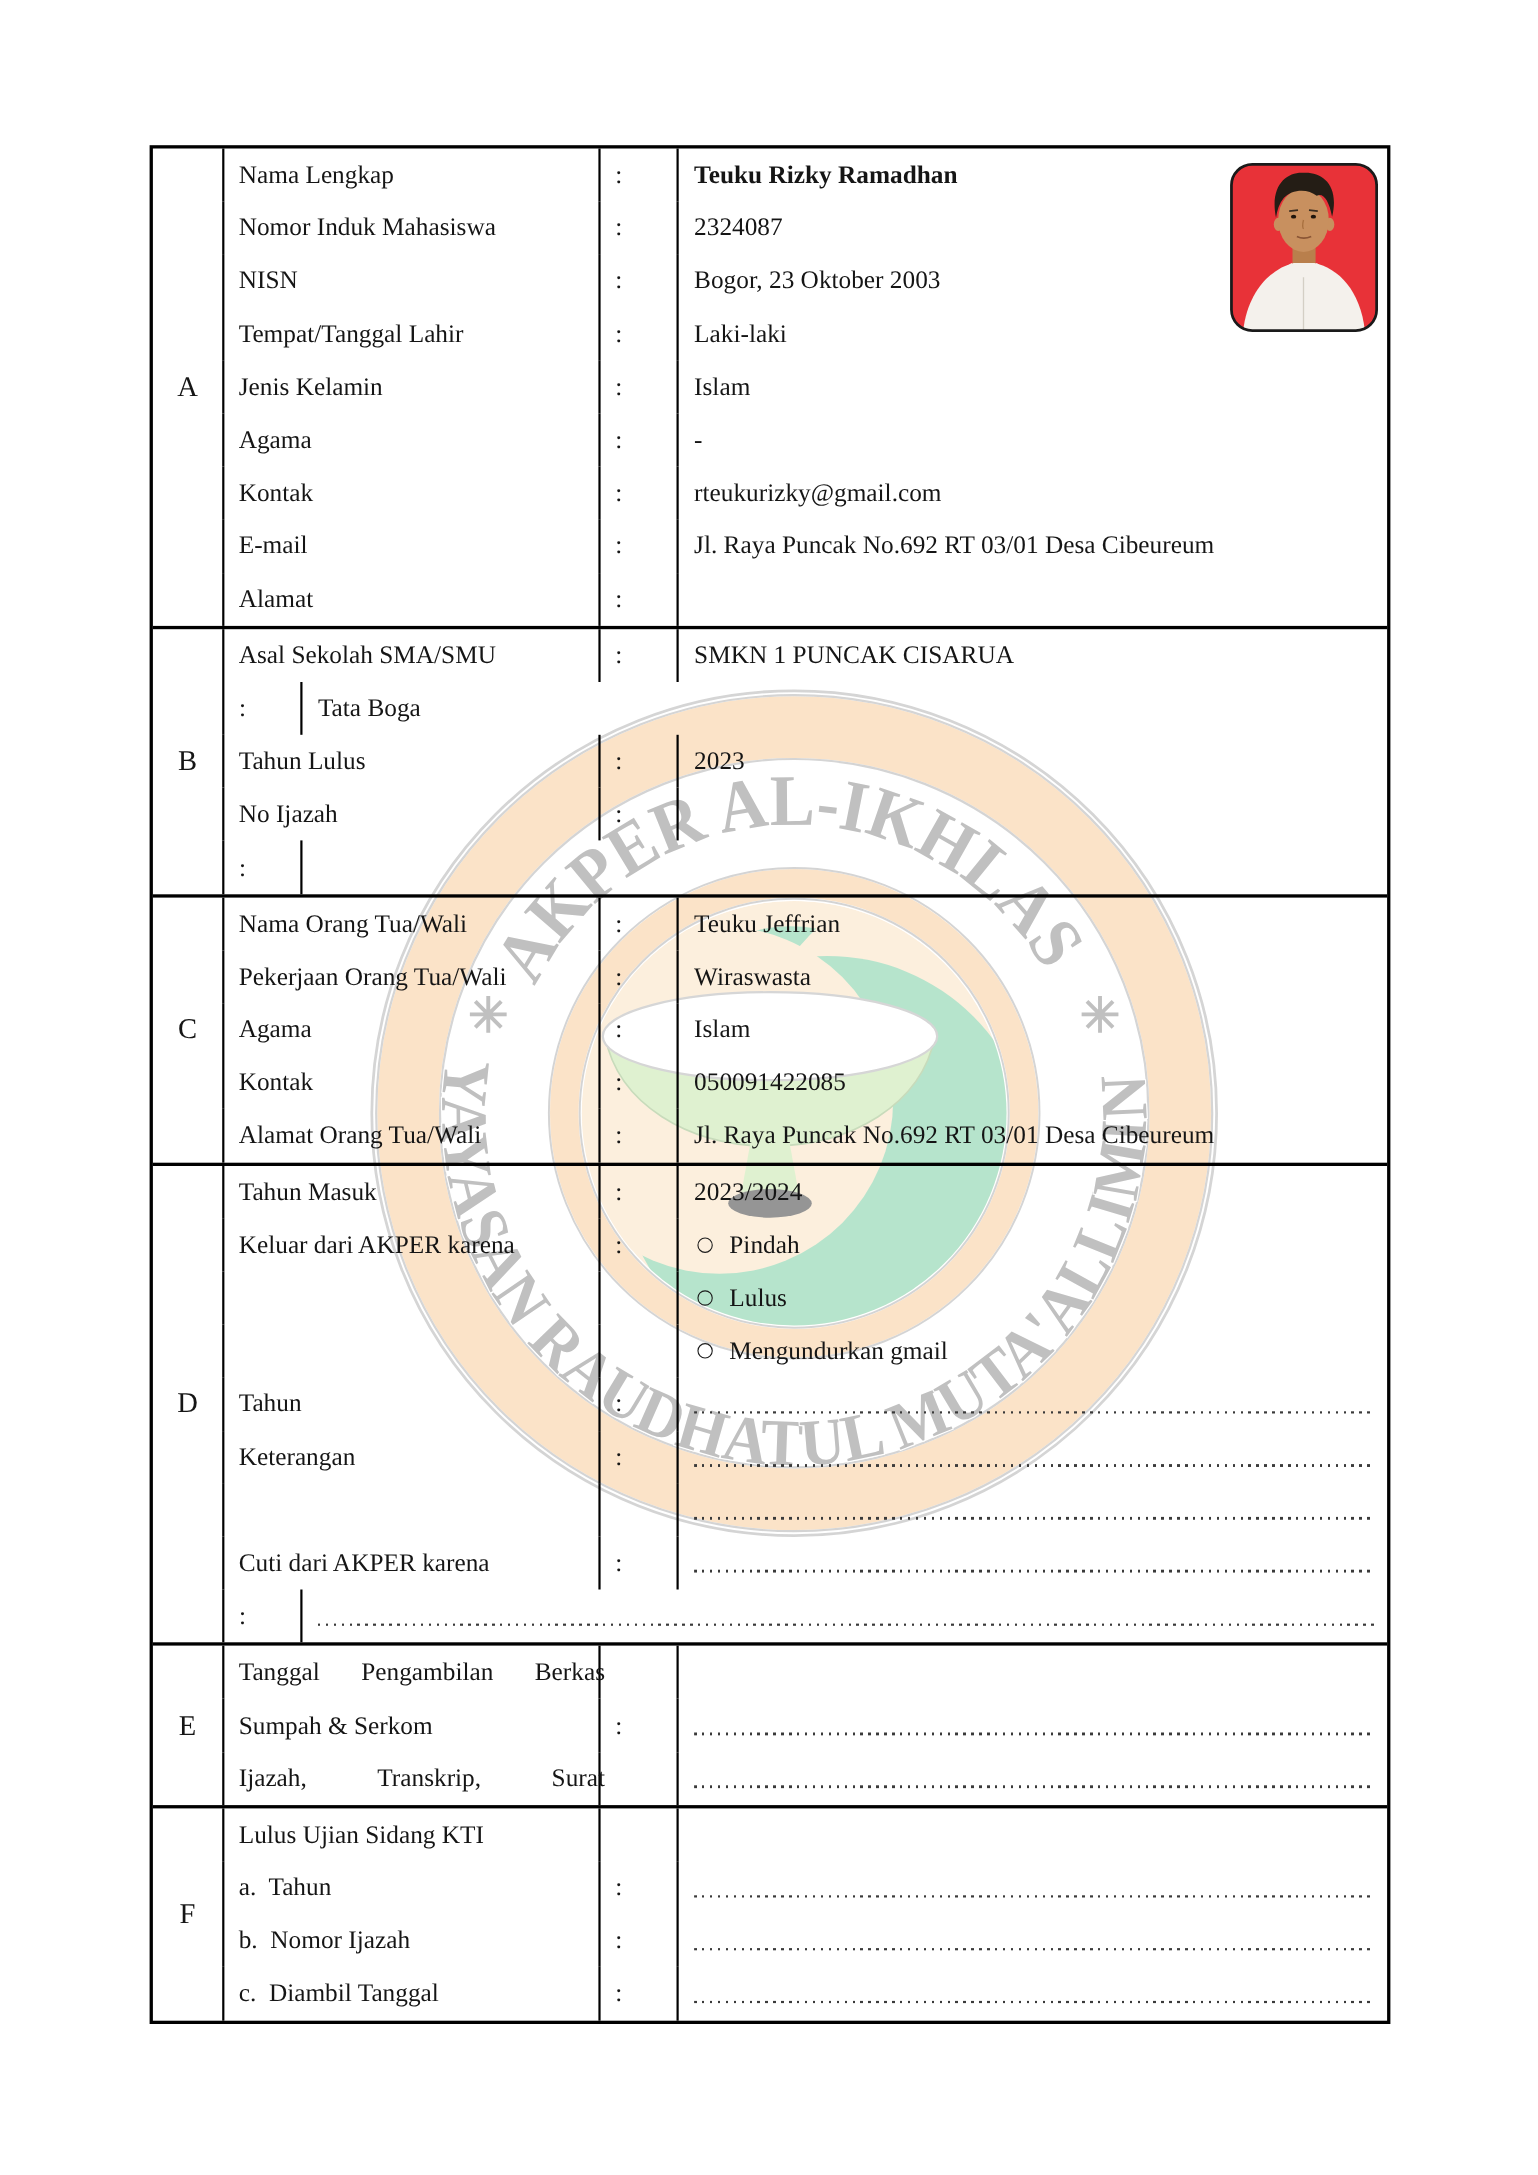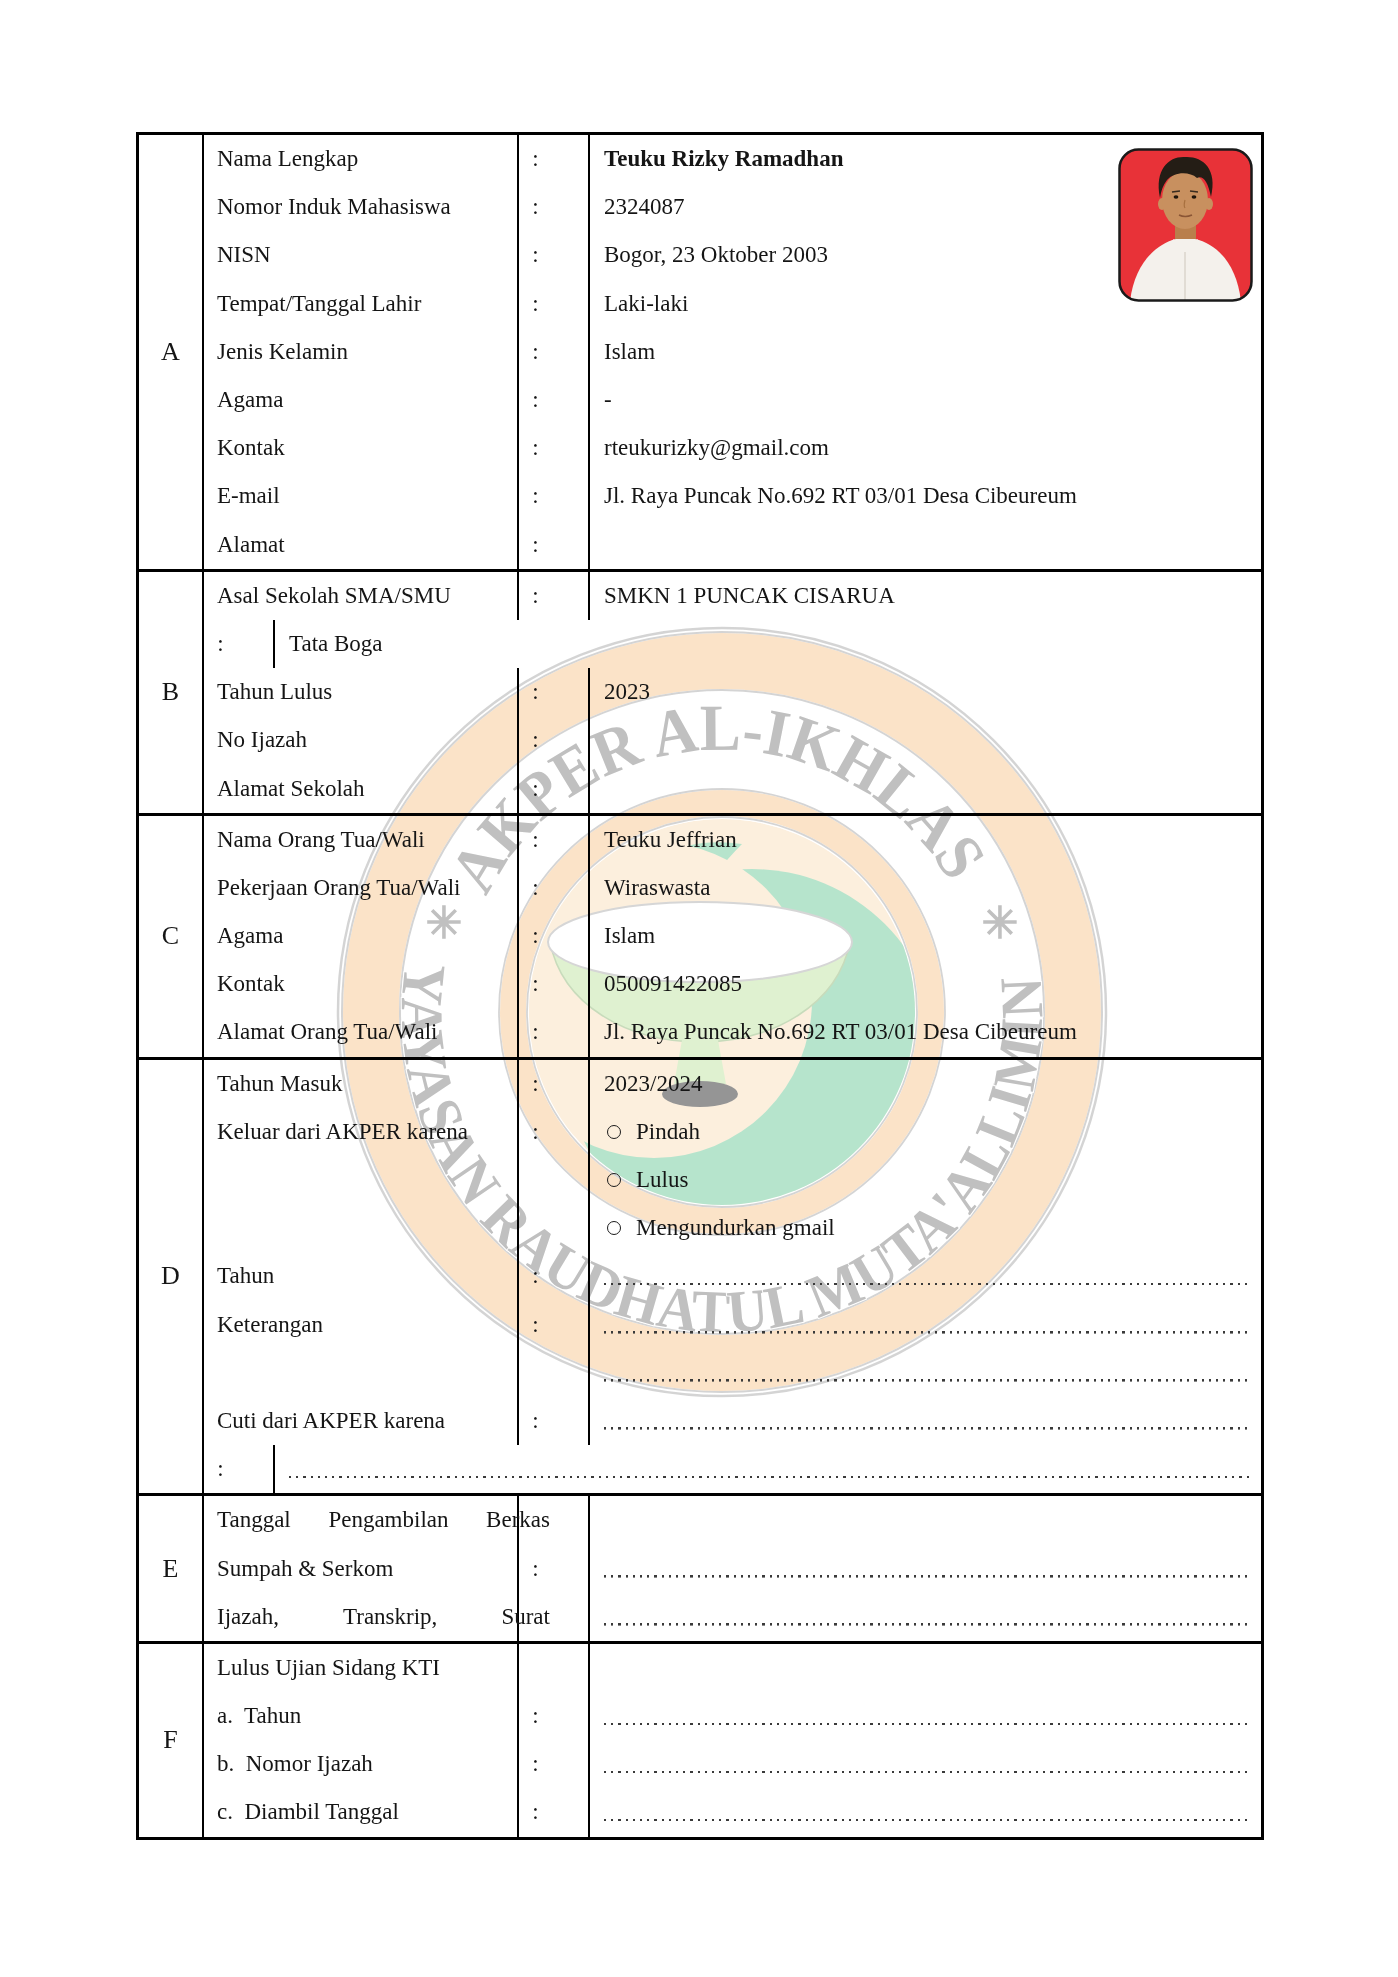--- a/index.html
+++ b/index.html
@@ -19,21 +19,21 @@
     font-size:23px; background:transparent; display:flex; flex-direction:column;
   }
   .sec{position:relative; border-top:3px solid #000;}
   .sec:first-child{border-top:none;}
   .sec-letter{
     position:absolute; left:0; top:0; bottom:0; width:63px;
     display:flex; align-items:center; justify-content:center; font-size:26px;
   }
   .trow{display:flex; height:48.2px; padding-left:63px; align-items:stretch;}
   .cell{display:flex; align-items:center; box-sizing:border-box;}
-  .c-label{width:315px; border-left:2px solid #000; padding-left:13px; padding-right:8px;}
+  .c-label{width:342px; border-left:2px solid #000; padding-left:13px; padding-right:8px;}
   .c-colon{width:35px; border-left:2px solid #000; justify-content:center;}
   .c-value{flex:1; border-left:2px solid #000; padding-left:14px; padding-right:11px;margin-left:36px;}
   .c-value.bold .val{font-weight:bold;}
   .bullet{
     width:12px; height:12px; border:1.6px solid #1c1c1c; border-radius:50%;
     flex:none; margin:0 15px 0 3px; background:transparent;
   }
   .dotline{
     flex:1; align-self:center; height:18px;
     background:repeating-linear-gradient(to right,#3a3a3a 0 2.2px,transparent 2.2px 7.2px) left bottom/100% 2.6px no-repeat;
@@ -183,21 +183,20 @@
           <div class="cell c-value">
             <span class="val">2023</span>
           </div>
         </div>
         <div class="trow">
           <div class="cell c-label">No Ijazah</div>
           <div class="cell c-colon">:</div>
           <div class="cell c-value"></div>
         </div>
         <div class="trow">
-          <div class="cell c-label">Alamat Sekolah</div>
           <div class="cell c-colon">:</div>
           <div class="cell c-value"></div>
         </div>
       </div>
       <div class="sec">
         <div class="sec-letter">C</div>
         <div class="trow">
           <div class="cell c-label">Nama Orang Tua/Wali</div>
           <div class="cell c-colon">:</div>
           <div class="cell c-value">

